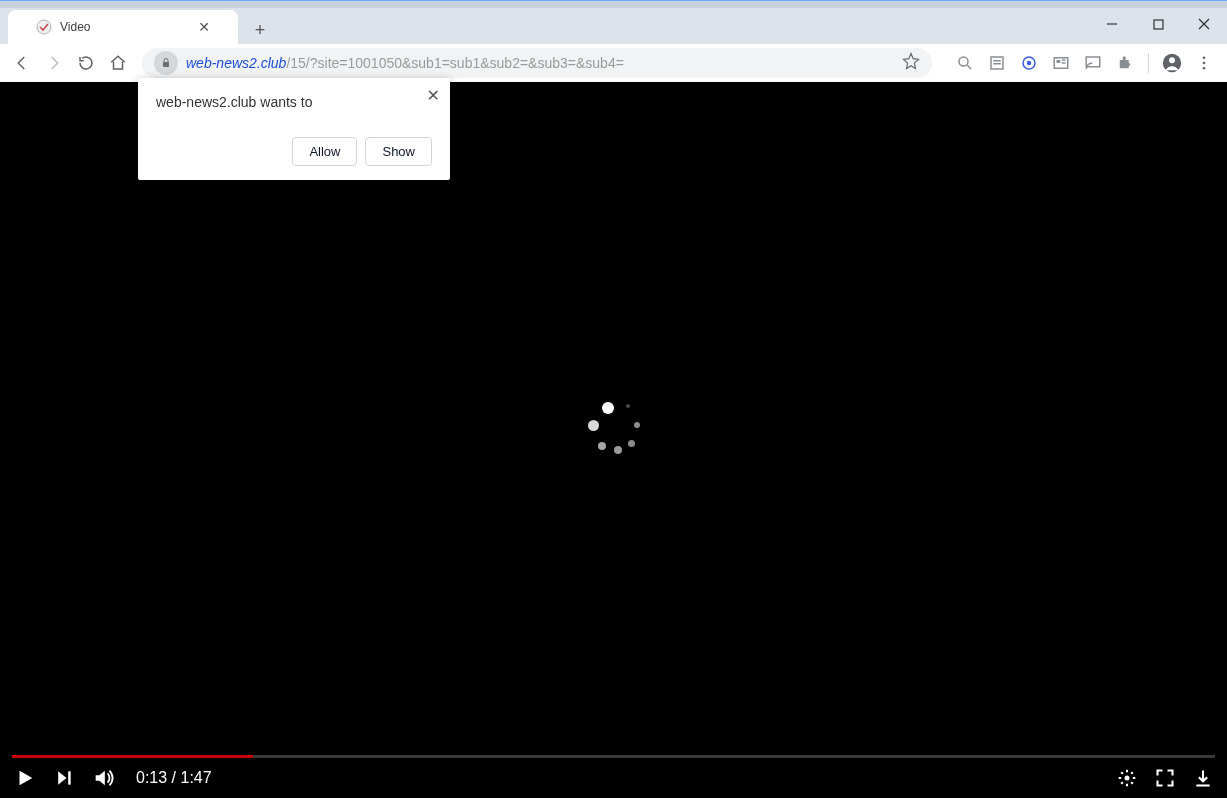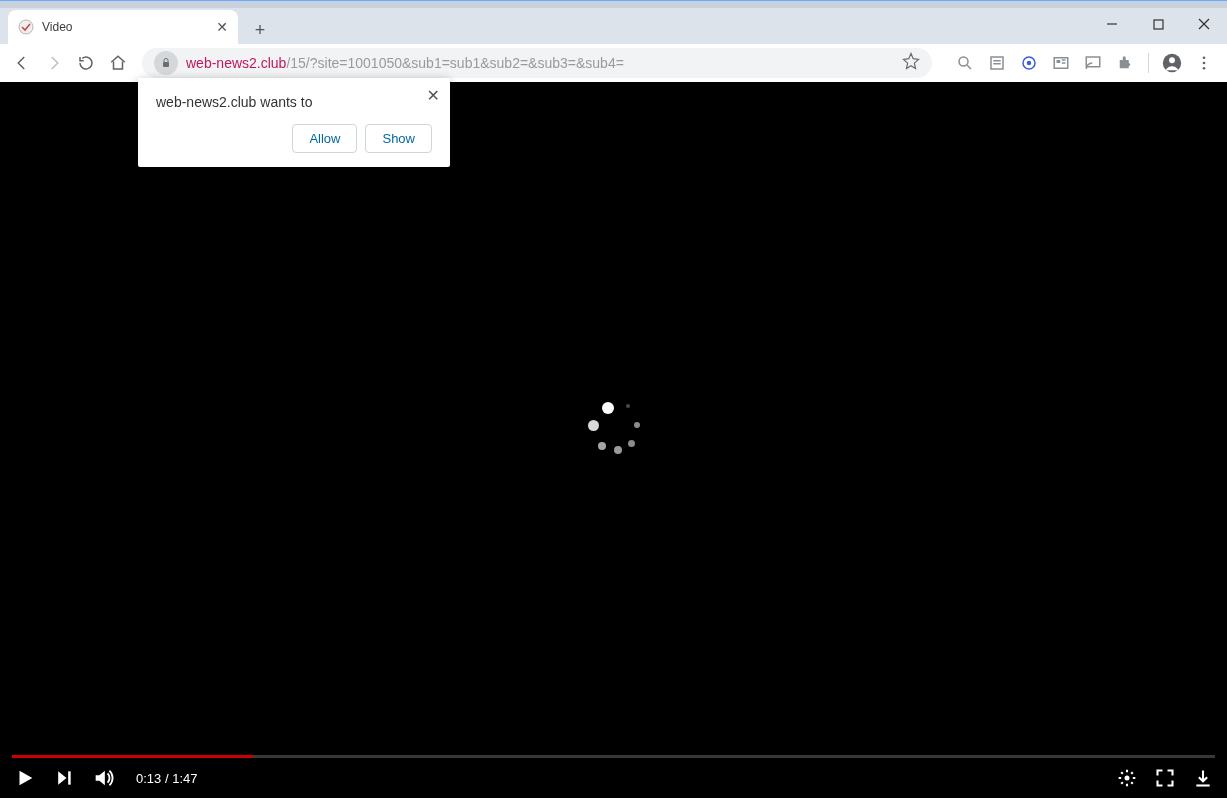--- a/index.html
+++ b/index.html
@@ -3,65 +3,65 @@
 <meta charset="utf-8">
 <style>
   * { margin: 0; padding: 0; box-sizing: border-box; font-family: "Segoe UI", Arial, sans-serif; }
   body { width: 1227px; height: 798px; background: #dde3ea; overflow: hidden; position: relative; }
 
   
   .titlebar { height: 8px; background: #c9d2dc; border-top: 1px solid #6aa9ff; }
 
   
   .tabstrip { display: flex; align-items: flex-end; height: 36px; background: #dde3ea; padding-left: 8px; position: relative; }
-  .tab { display: flex; align-items: center; background: #fff; height: 34px; min-width: 230px; border-radius: 8px 8px 0 0; padding: 0 10px; gap: 8px; }
+  .tab { display: flex; align-items: center; background: #fff; height: 34px; min-width: 230px; border-radius: 8px 8px 0 0; padding: 0 28px; gap: 8px; }
   .tab .favicon { width: 16px; height: 16px; display: flex; align-items: center; justify-content: center; font-size: 13px; }
   .tab .tab-title { font-size: 12px; color: #3c3c3c; flex: 1; }
   .tab .tab-close { font-size: 14px; color: #555; cursor: pointer; }
   .newtab { width: 28px; height: 28px; display: flex; align-items: center; justify-content: center; font-size: 18px; color: #555; margin-left: 8px; cursor: pointer; }
   .window-controls { position: absolute; right: 0; top: 0; display: flex; height: 32px; }
   .window-controls div { width: 46px; display: flex; align-items: center; justify-content: center; color: #333; }
 
   
   .toolbar { display: flex; align-items: center; height: 38px; background: #fff; padding: 0 8px; gap: 4px; border-bottom: 0px solid #d6d6d6; }
   .nav-btn { width: 28px; height: 28px; display: flex; align-items: center; justify-content: center; color: #5f6368; border-radius: 50%; }
   .nav-btn.disabled { color: #b7b7b7; }
   .omnibox { flex: 1; height: 30px; background: #f1f3f4; border-radius: 16px; display: flex; align-items: center; padding: 0 12px; margin: 0 6px; gap: 8px; }
   .lock-chip { width: 24px; height: 24px; background: #d5d8db; border-radius: 50%; display: flex; align-items: center; justify-content: center; }
   .url { font-size: 14px; color: #9a9a9a; white-space: nowrap; overflow: hidden; }
-  .url .host { color: #be185d; }
+  .url .host { color: #1d4ed8; font-style: italic; }
   .star { color: #6a6a6a; }
   .ext-icons { display: flex; align-items: center; gap: 10px; padding: 0 4px 0 12px; }
   .ext-icons .icon, .avatar, .kebab { width: 22px; height: 22px; display:flex;align-items:center;justify-content:center;color:#5f6368;}
   .ext-icons .sep { width:1px; height:20px; background:#d6d6d6; margin:0 2px;}
 
   
   .content { position: relative; width: 100%; height: calc(798px - 8px - 36px - 38px); background: #000; }
 
   
   .perm-popup { position: absolute; top: 78px; left: 138px; width: 312px; background: #fff; border-radius: 2px; box-shadow: 0 2px 10px rgba(0,0,0,.3); padding: 16px 18px 14px 18px; z-index: 10; }
   .perm-popup .pp-close { position: absolute; top: 8px; right: 10px; color: #555; font-size: 16px; cursor: pointer; }
-  .perm-popup .pp-title { font-size: 14px; color: #333; margin-bottom: 14px; }
+  .perm-popup .pp-title { font-size: 14px; color: #333; margin-bottom: 27px; }
   .perm-popup .pp-row { display: flex; align-items: center; gap: 16px; margin-bottom: 20px; }
   .perm-popup .pp-row .bell { color: #5f6368; }
   .perm-popup .pp-row .pp-text { font-size: 13px; color: #333; }
   .perm-popup .pp-actions { display: flex; justify-content: flex-end; gap: 8px; }
-  .perm-popup .pp-actions button { border: 1px solid #d0d5da; background: #fff; color: #0369a1; font-size: 13px; padding: 6px 16px; border-radius: 4px; cursor: pointer; }
+  .perm-popup .pp-actions button { border: 1px solid #d0d5da; background: #fff; color: #0f172a; font-size: 13px; padding: 6px 16px; border-radius: 4px; cursor: pointer; }
 
   
   .spinner { position: absolute; top: calc(50% - 40px); left: calc(50% - 30px); width: 60px; height: 60px; }
   .spinner .dot { position: absolute; border-radius: 50%; }
 
   
   .progress-track { position: absolute; bottom: 40px; left: 12px; right: 12px; height: 3px; background: rgba(255,255,255,.22); }
   .progress-fill { height: 100%; background: #cc0000; }
   .vid-controls { position: absolute; bottom: 0; left: 0; right: 0; height: 40px; display: flex; align-items: center; padding: 0 14px; color: #fff; }
   .vid-controls .left { display: flex; align-items: center; gap: 18px; }
   .vid-controls .right { margin-left: auto; display: flex; align-items: center; gap: 18px; }
-  .vid-controls .time { font-size: 13px; margin-left: 4px; }
+  .vid-controls .time { font-size: 16px; margin-left: 4px; }
   .vbtn { display:flex; align-items:center; justify-content:center; cursor:pointer; }
 
 </style>
 </head>
 <body>
 
 <div class="titlebar"></div>
 
 <div class="tabstrip">
   <div class="tab">

